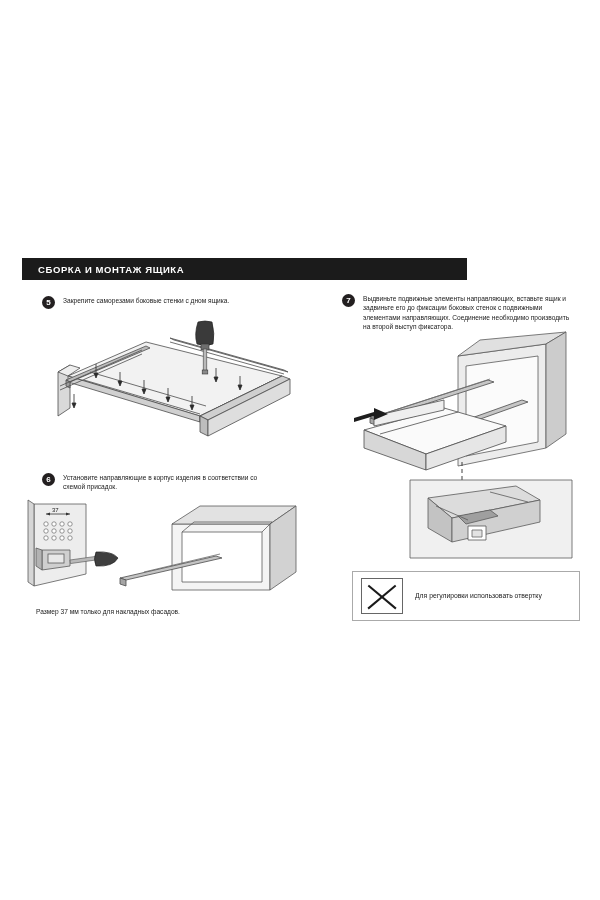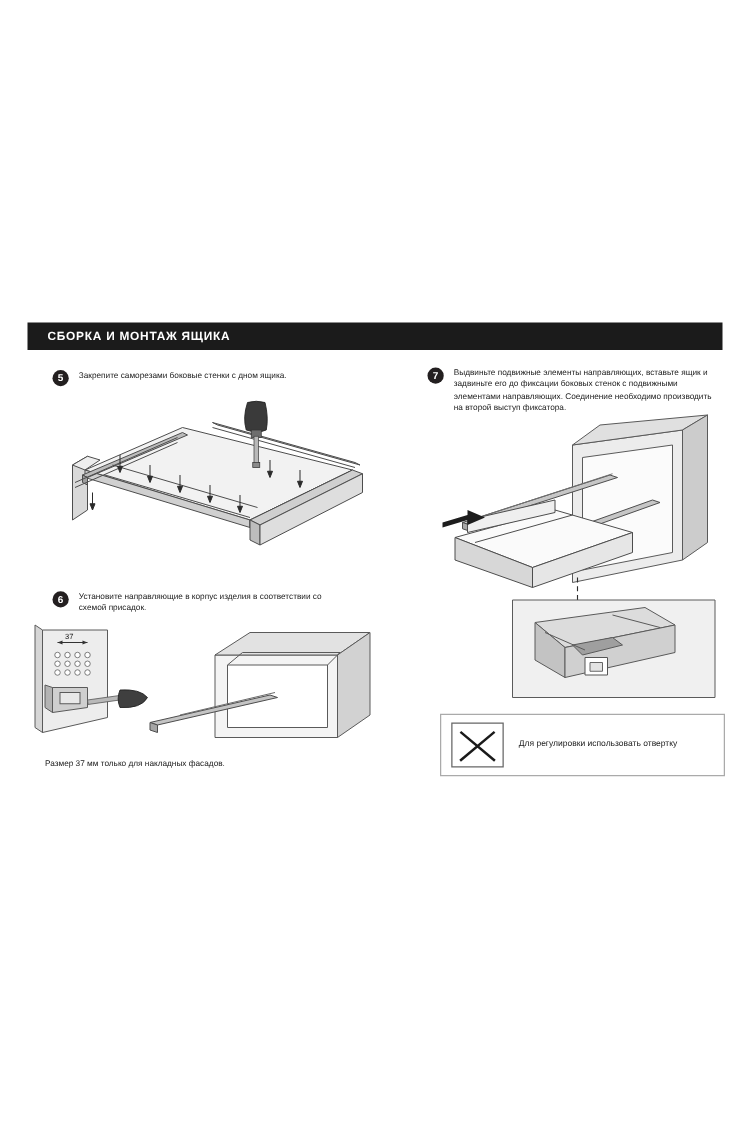--- a/index.html
+++ b/index.html
@@ -20,21 +20,21 @@
     left: 0; top: 0;
     width: 600px;
     height: 900px;
   }
 
   
   .header-bar {
     position: absolute;
     left: 22px;
     top: 258px;
-    width: 556px;
+    width: 445px;
     height: 22px;
     background: #1b1b1b;
     display: flex;
     align-items: center;
   }
   .header-title {
     color: #ffffff;
     font-size: 9.5px;
     font-weight: bold;
     letter-spacing: 0.6px;

